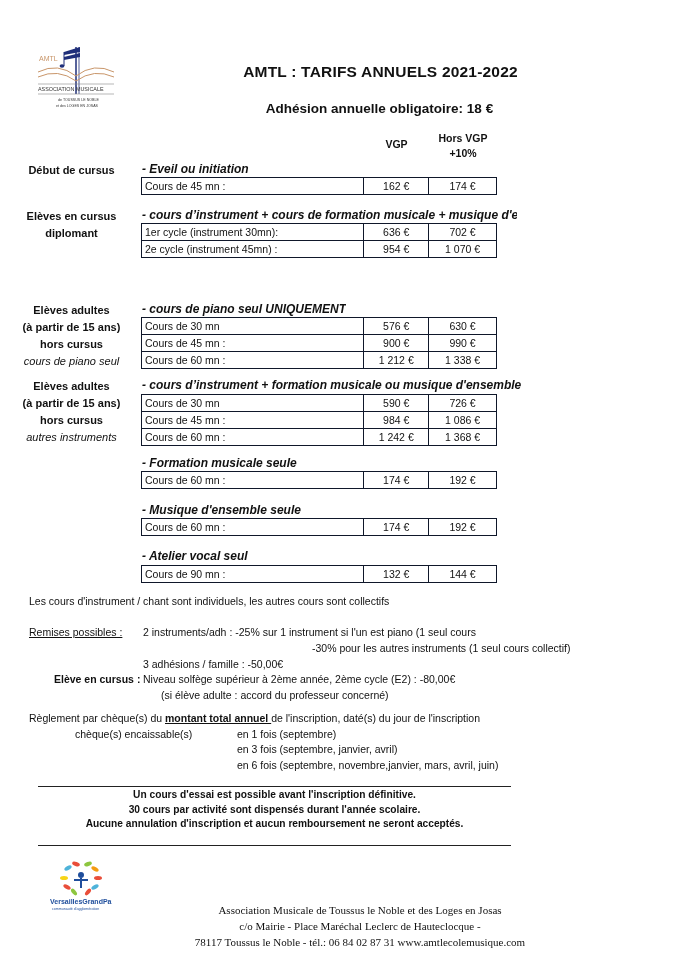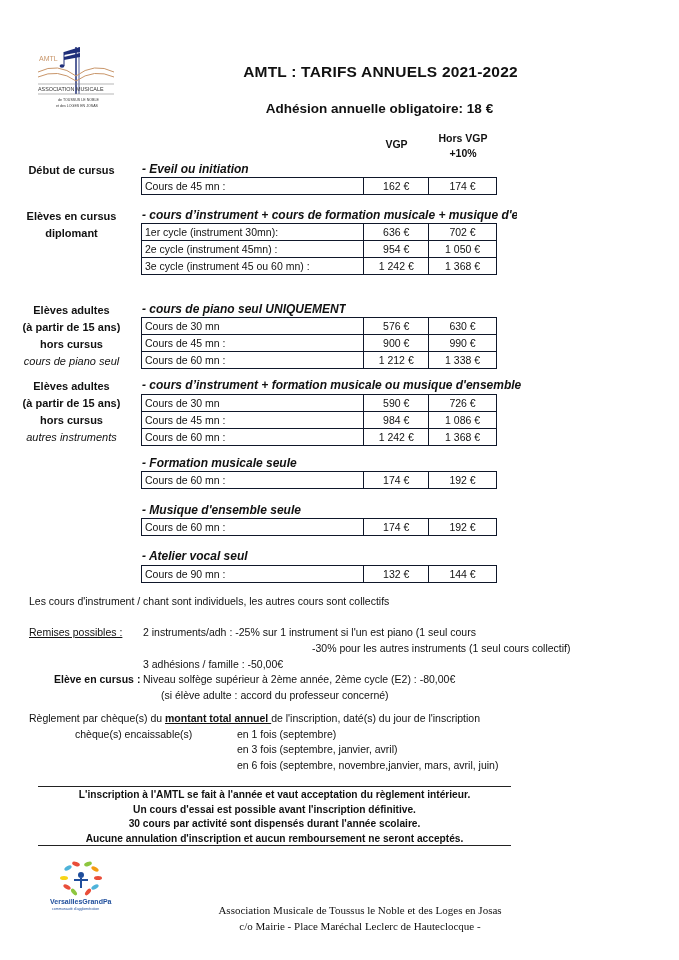--- a/index.html
+++ b/index.html
@@ -93,26 +93,21 @@
 <table class="price" style="top:223px;">
   <tbody>
       <tr>
     <td class="lbl">1er cycle (instrument 30mn):</td>
     <td class="v1">636 €</td>
     <td class="v2">702 €</td>
   </tr>
   <tr>
     <td class="lbl">2e cycle (instrument 45mn) :</td>
     <td class="v1">954 €</td>
-    <td class="v2">1 050 €</td>
-  </tr>
-  <tr>
-    <td class="lbl">3e cycle (instrument 45 ou 60 mn) :</td>
-    <td class="v1">1 242 €</td>
-    <td class="v2">1 368 €</td>
+    <td class="v2">1 070 €</td>
   </tr>
 </tbody>
   </table>
 
 <div class="abs left-label" style="left:4px; top:302px;">
   <span class="b">Elèves adultes</span>
   <span class="b">(à partir de 15 ans)</span>
   <span class="b">hors cursus</span>
   <span class="i">cours de piano seul</span>
 </div>
@@ -209,21 +204,20 @@
 
 <div class="abs txt" style="left:29px; top:710px;">
   <span>Règlement par chèque(s) du </span><span class="bold u">montant total annuel </span><span>de l'inscription, daté(s) du jour de l'inscription</span>
 </div>
 <div class="abs txt" style="left:75px; top:726px;">chèque(s) encaissable(s)</div>
 <div class="abs txt" style="left:237px; top:726px;">en 1 fois (septembre)</div>
 <div class="abs txt" style="left:237px; top:741px;">en 3 fois (septembre, janvier, avril)</div>
 <div class="abs txt" style="left:237px; top:757px;">en 6 fois (septembre, novembre,janvier, mars, avril, juin)</div>
 
 <div class="abs notice">
-  <div>L'inscription à l'AMTL se fait à l'année et vaut acceptation du règlement intérieur.</div>
   <div>Un cours d'essai est possible avant l'inscription définitive.</div>
   <div>30 cours par activité sont dispensés durant l'année scolaire.</div>
   <div>Aucune annulation d'inscription et aucun remboursement  ne seront acceptés.</div>
 </div>
 
 <div class="abs vgp-logo">
   <svg width="62" height="56" viewBox="0 0 62 56">
     <circle cx="31" cy="17" r="3" fill="#1f4e9c"></circle>
     <line x1="31" y1="20" x2="31" y2="30" stroke="#1f4e9c" stroke-width="2"></line>
     <line x1="24" y1="22" x2="38" y2="22" stroke="#1f4e9c" stroke-width="2"></line>
@@ -237,13 +231,14 @@
     <ellipse cx="45" cy="29" rx="4" ry="2" fill="#4fb3d9" transform="rotate(-30 45 29)"></ellipse>
     <ellipse cx="24" cy="34" rx="4" ry="2" fill="#8dc63f" transform="rotate(50 24 34)"></ellipse>
     <ellipse cx="38" cy="34" rx="4" ry="2" fill="#e94e3a" transform="rotate(-50 38 34)"></ellipse>
     <text x="0" y="46" font-size="7" fill="#1f4e9c" font-family="Liberation Sans, sans-serif" font-weight="bold">VersaillesGrandParc</text>
     <text x="2" y="52" font-size="3.6" fill="#1f4e9c" font-family="Liberation Sans, sans-serif">communauté d'agglomération</text>
   </svg>
 </div>
 <div class="abs footer">
   <div>Association Musicale de Toussus le Noble et des Loges en Josas</div>
   <div>c/o Mairie - Place Maréchal Leclerc de Hauteclocque -</div>
+  <div>78117 Toussus le Noble - tél.: 06 84 02 87 31   www.amtlecolemusique.com</div>
 </div>
 
 </body></html>

